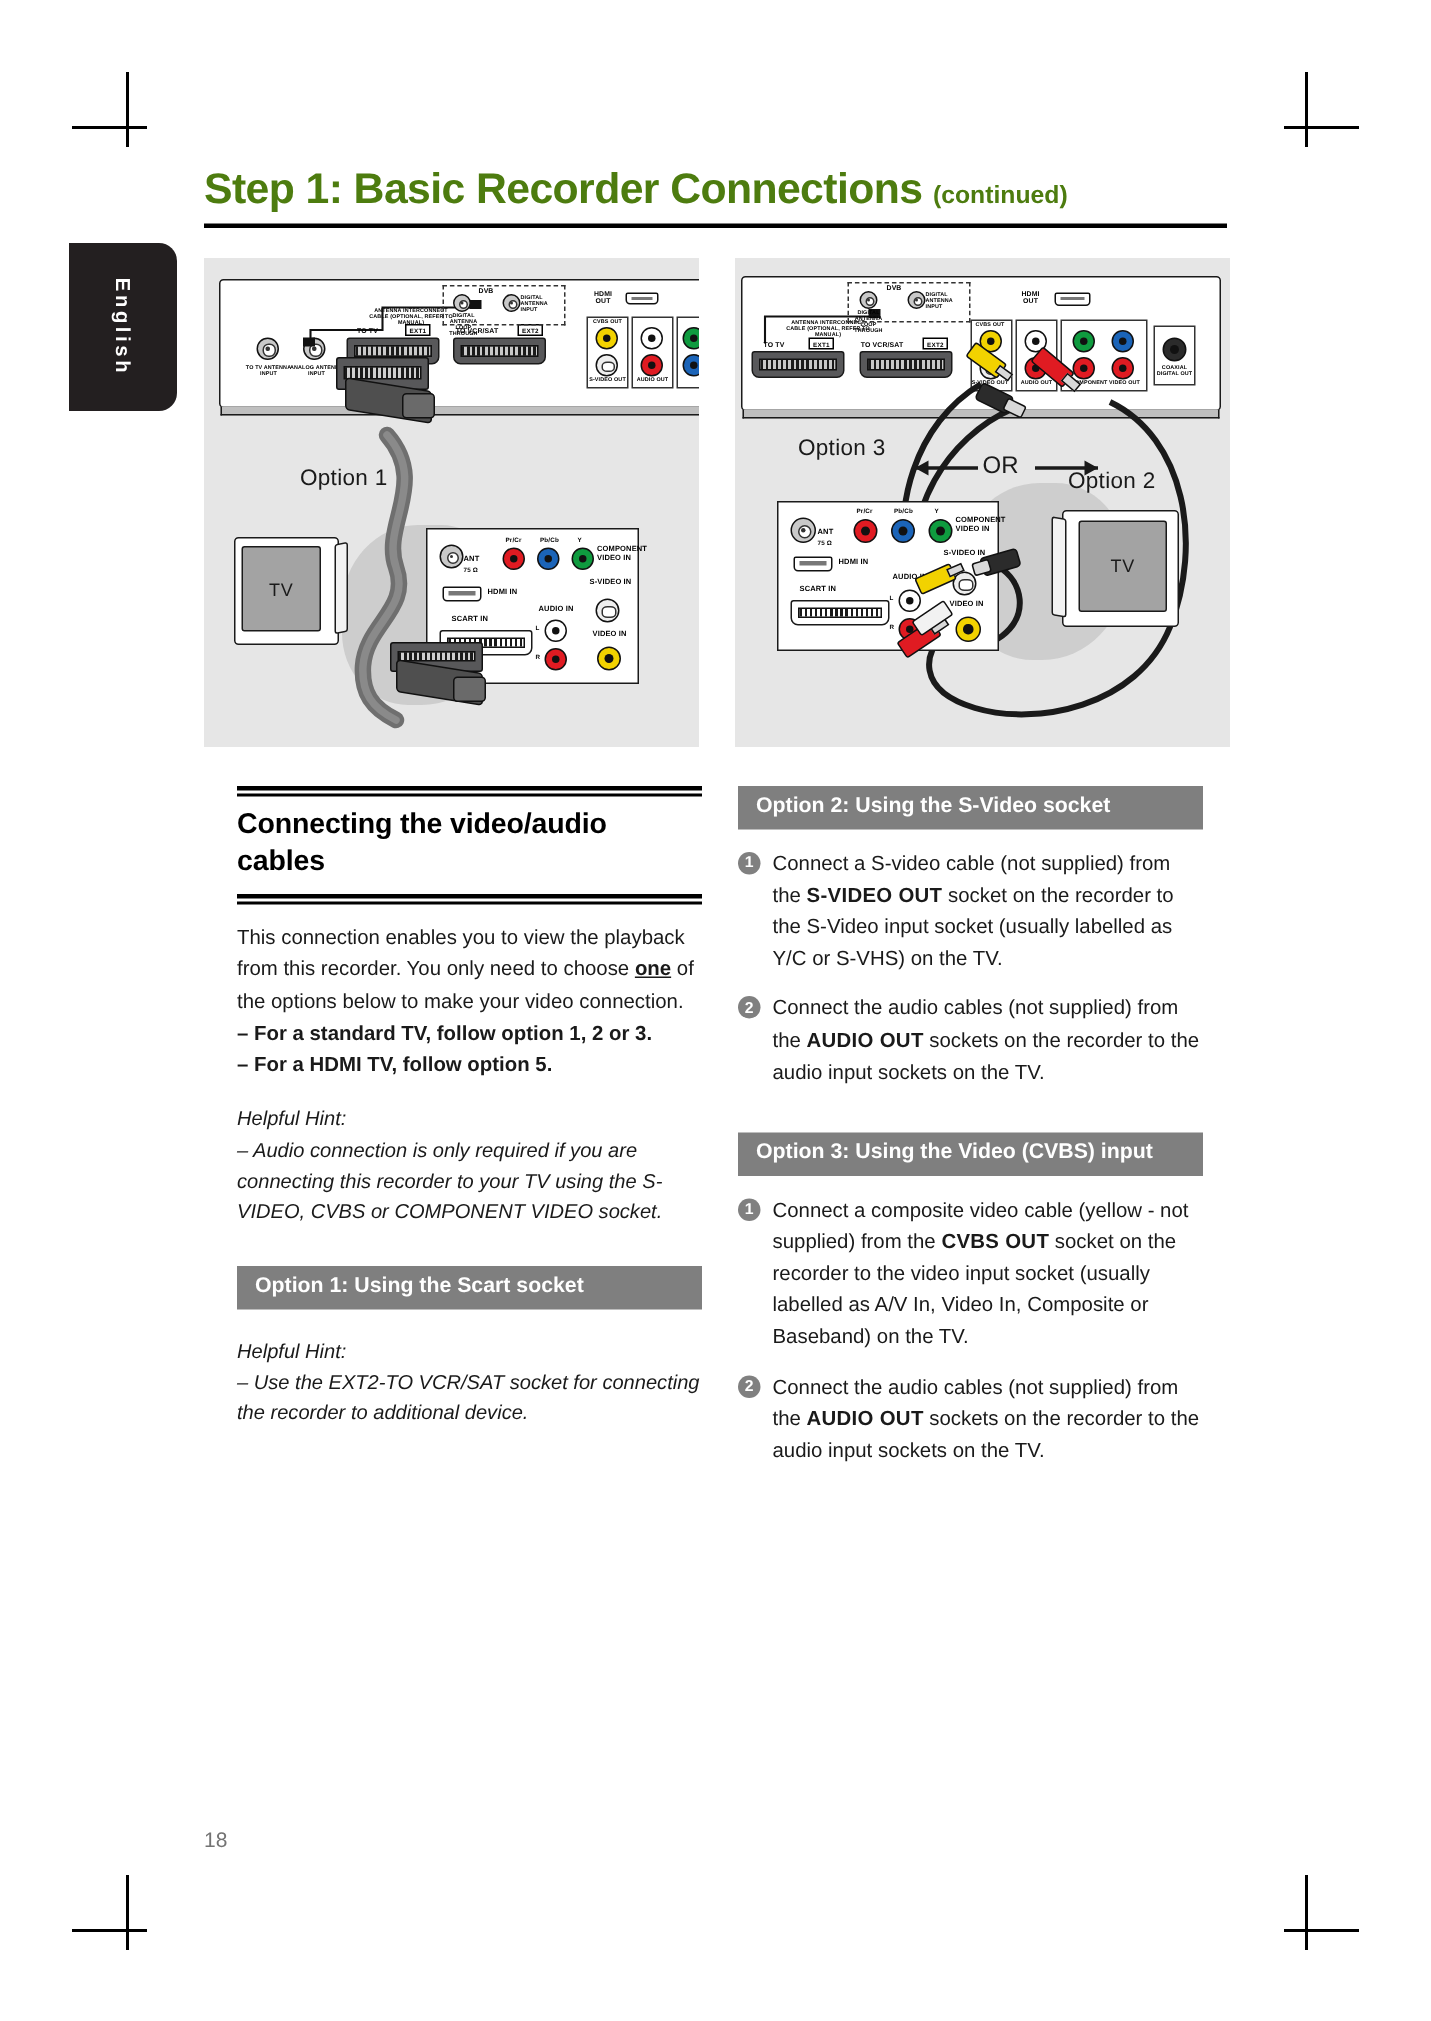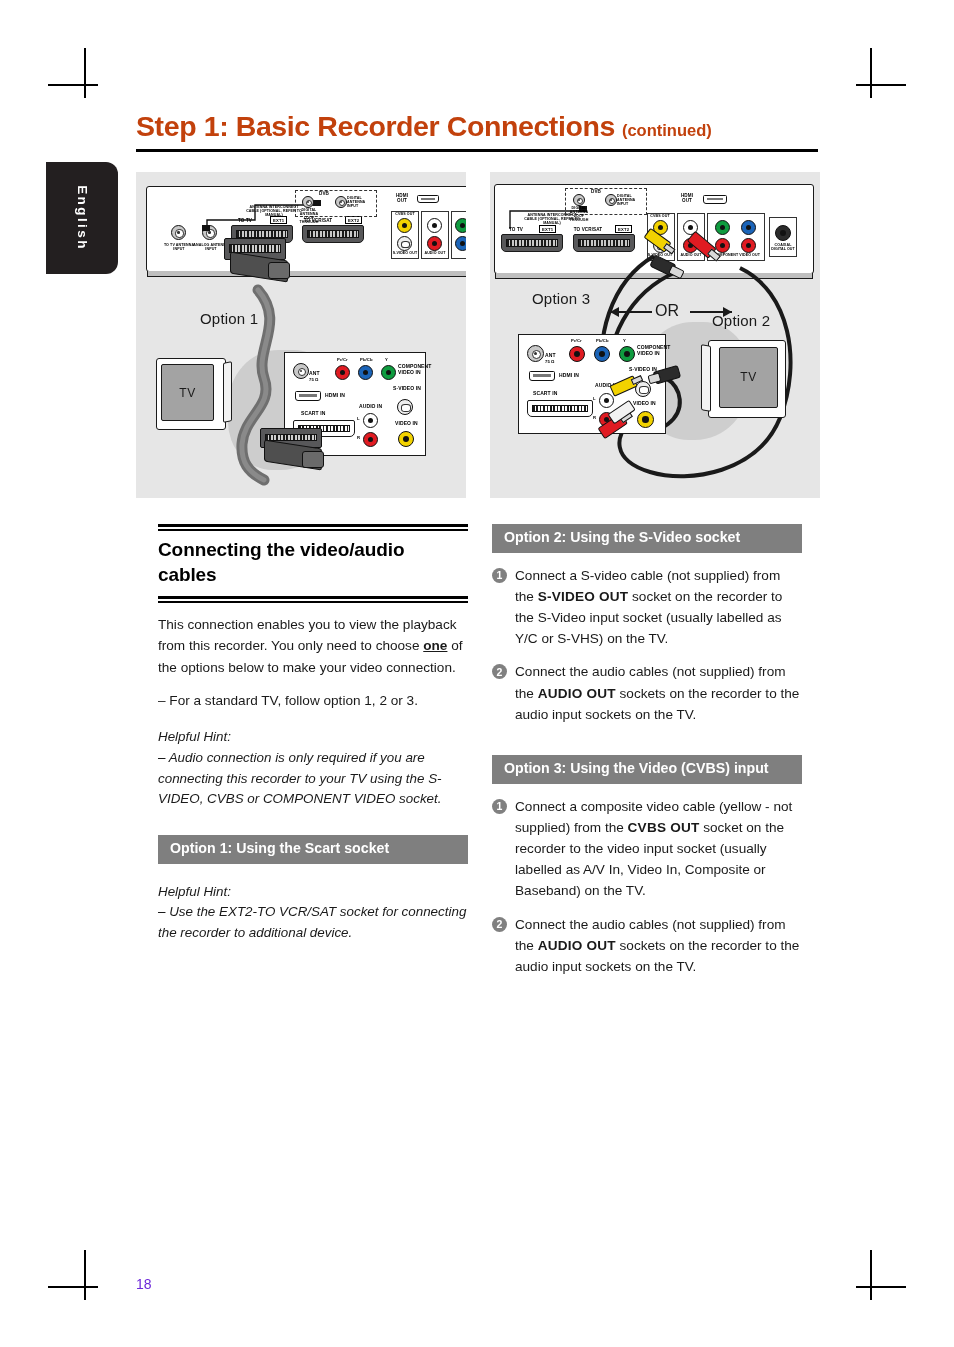--- a/index.html
+++ b/index.html
@@ -35,21 +35,21 @@
     color:#fff;
     font-size:13.5px;
     font-weight:bold;
     letter-spacing:2.4px;
   }
 
   
   .page-head { position:absolute; left:136px; top:112px; width:682px; }
   .page-head .title {
     font-size:28.5px; font-weight:bold; letter-spacing:-0.4px;
-    color:#c2410c; line-height:1.05; white-space:nowrap;
+    color:#4d7c0f; line-height:1.05; white-space:nowrap;
   }
   .page-head .title .cont {
     font-size:16.5px; font-weight:bold; letter-spacing:0;
   }
   .page-head .rule {
     margin-top:7px; height:3px; background:#000; width:682px;
   }
 
   
   .fig {
@@ -185,21 +185,21 @@
   .dbl-rule { height:3px; background:#000; position:relative; }
   .dbl-rule::after{
     content:""; position:absolute; left:0; right:0; top:5px; height:2px; background:#000;
   }
   .rule-top { margin-bottom:10px; }
   .rule-bot { margin-top:9px; margin-bottom:15px; }
 
   p.body {
     font-size:13.6px; line-height:1.56; color:#1a1a1a; margin:0;
   }
-  p.body + p.body { margin-top:12px; }
+  p.body + p.body { margin-top:0;font-weight:bold; }
   .u { text-decoration:underline; font-weight:bold; }
   b.strong { font-weight:bold; letter-spacing:0.2px; }
 
   .hint { font-style:italic; font-size:13.4px; line-height:1.55; margin:0; }
   .hint-gap { height:16px; }
 
   .opthead {
     background:#7f7f7f; color:#fff; font-weight:bold;
     font-size:14.2px; line-height:1.38;
     padding:4px 10px 5px 12px;
@@ -215,22 +215,22 @@
   .step .txt { font-size:13.6px; line-height:1.56; }
 
   .bullet-item { display:flex; gap:9px; margin-top:12px; }
   .bullet-item .dot {
     flex:0 0 auto; width:7px; height:7px; border-radius:50%;
     background:#1a1a1a; margin-top:8px;
   }
   .bullet-item .txt { font-size:13.6px; line-height:1.56; }
 
   .pagenum {
-    position:absolute; left:136px; top:1276px;
-    font-size:14px; color:#6d28d9;
+    position:absolute; left:136px; top:1218px;
+    font-size:14px; color:#737373;
   }
 </style>
 </head>
 <body>
 
 <div class="crop v" style="left:84px; top:48px;"></div>
 <div class="crop h" style="left:48px; top:84px;"></div>
 <div class="crop v" style="left:870px; top:48px;"></div>
 <div class="crop h" style="left:856px; top:84px;"></div>
 <div class="crop v" style="left:84px; top:1250px;"></div>
@@ -518,20 +518,21 @@
 
 <div class="col col-left">
 
   <div class="dbl-rule rule-top"></div>
   <div class="sec-title">Connecting the video/audio cables</div>
   <div class="dbl-rule rule-bot"></div>
 
   <p class="body"><span>This connection enables you to view the playback from this recorder. You only need to choose </span><span class="u">one</span><span> of the options below to make your video connection.</span></p>
 
   <p class="body">–   For a standard TV, follow option 1, 2 or 3.</p>
+  <p class="body">–   For a HDMI TV, follow option 5.</p>
 
   <div class="hint-gap"></div>
   <p class="hint">Helpful Hint:</p>
   <p class="hint">–  Audio connection is only required if you are connecting this recorder to your TV using the S-VIDEO, CVBS or COMPONENT VIDEO socket.</p>
 
   <div style="height:25px;"></div>
   <div class="opthead">Option 1: Using the Scart socket</div>
 
 
   <div style="height:18px;"></div>

